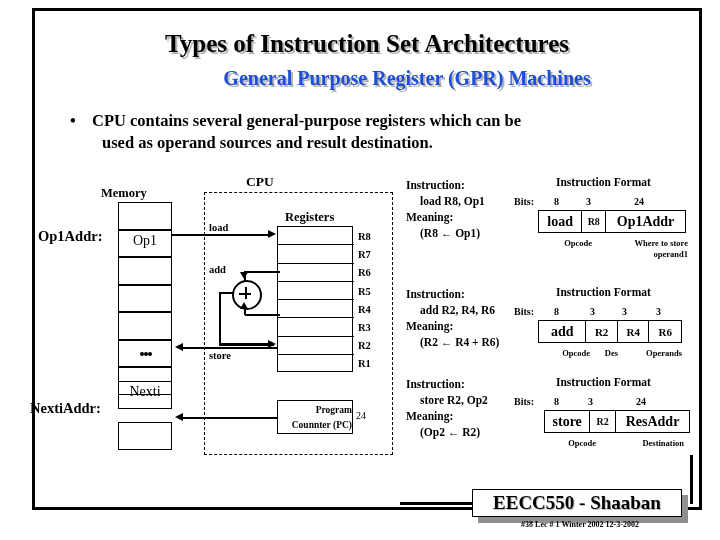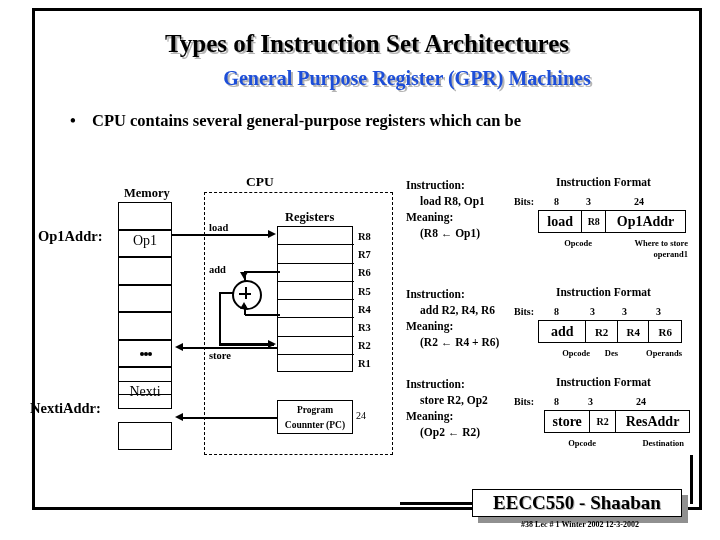--- a/index.html
+++ b/index.html
@@ -26,21 +26,21 @@
           font-size:16.5px;font-weight:bold;line-height:22px;color:#000;}
   .bullet .dot{position:absolute;left:10px;top:0px;}
   .bullet .btxt{display:block;margin-left:32px;text-align:left;}
   .bullet .l2{margin-left:42px;display:block;}
 
   
   .t{position:absolute;font-family:"Liberation Serif",serif;color:#000;white-space:nowrap;}
   .b{font-weight:bold;}
 
   
-  .memlabel{left:124px;top:186px;font-size:12.5px;font-weight:bold;}
+  .memlabel{left:101px;top:186px;font-size:12.5px;font-weight:bold;}
   .memcol{position:absolute;left:118px;top:202px;width:54px;height:250px;}
   .memcell{position:absolute;left:0;width:54px;height:27.5px;
            border:1.5px solid #000;box-sizing:border-box;padding-left:22px;}
   .memcell .cv{position:absolute;left:0;top:2px;width:100%;text-align:center;
                font-size:14px;font-family:"Liberation Serif",serif;}
   .dots{position:absolute;left:0;top:0;width:54px;height:27.5px;
         display:flex;align-items:center;justify-content:center;
         font-size:20px;font-weight:bold;letter-spacing:0;line-height:5px;}
   .dots span{display:block;width:4px;height:4px;background:#000;border-radius:50%;margin:2px 0;}
 
@@ -66,21 +66,21 @@
          border:2px solid #000;border-radius:50%;background:#fff;}
   .adder::before,.adder::after{content:"";position:absolute;background:#000;}
   .adder::before{left:5px;top:11px;width:12px;height:2px;}
   .adder::after{left:11px;top:5px;width:2px;height:12px;}
   .addlabel{left:209px;top:264px;font-size:10.5px;font-weight:bold;}
   .storelabel{left:209px;top:350px;font-size:10.5px;font-weight:bold;}
   .loadlabel{left:209px;top:222px;font-size:10.5px;font-weight:bold;}
 
   
   .pcbox{position:absolute;left:277px;top:400px;width:76px;height:34px;
-         border:1.5px solid #000;box-sizing:border-box;text-align:center;
+         border:1.5px solid #000;box-sizing:border-box;text-align:right;
          font-size:9.5px;font-weight:bold;line-height:15px;padding-top:2px;}
   .pc24{left:356px;top:410px;font-size:10px;}
 
   
   .wire{position:absolute;background:#000;}
   .arrowR{position:absolute;width:0;height:0;
           border-top:4.5px solid transparent;border-bottom:4.5px solid transparent;
           border-left:8px solid #000;}
   .arrowL{position:absolute;width:0;height:0;
           border-top:4.5px solid transparent;border-bottom:4.5px solid transparent;
@@ -120,20 +120,21 @@
 <div id="slide">
 
   <div class="frame"></div>
 
   <div class="title1">Types of Instruction Set Architectures</div>
   <div class="title2">General Purpose Register (GPR) Machines</div>
 
   <div class="bullet">
     <span class="dot">•</span>
     <span class="btxt">CPU contains several general-purpose registers which can be</span>
+    <span class="l2">used as operand sources and result destination.</span>
   </div>
 
   <div class="t b memlabel">Memory</div>
   <div class="t op1addr">Op1Addr:</div>
   <div class="t nextiaddr">NextiAddr:</div>
 
   <div class="memcol">
     <div class="memcell" style="top:0px">
         <span class="cv"></span>
       </div>

